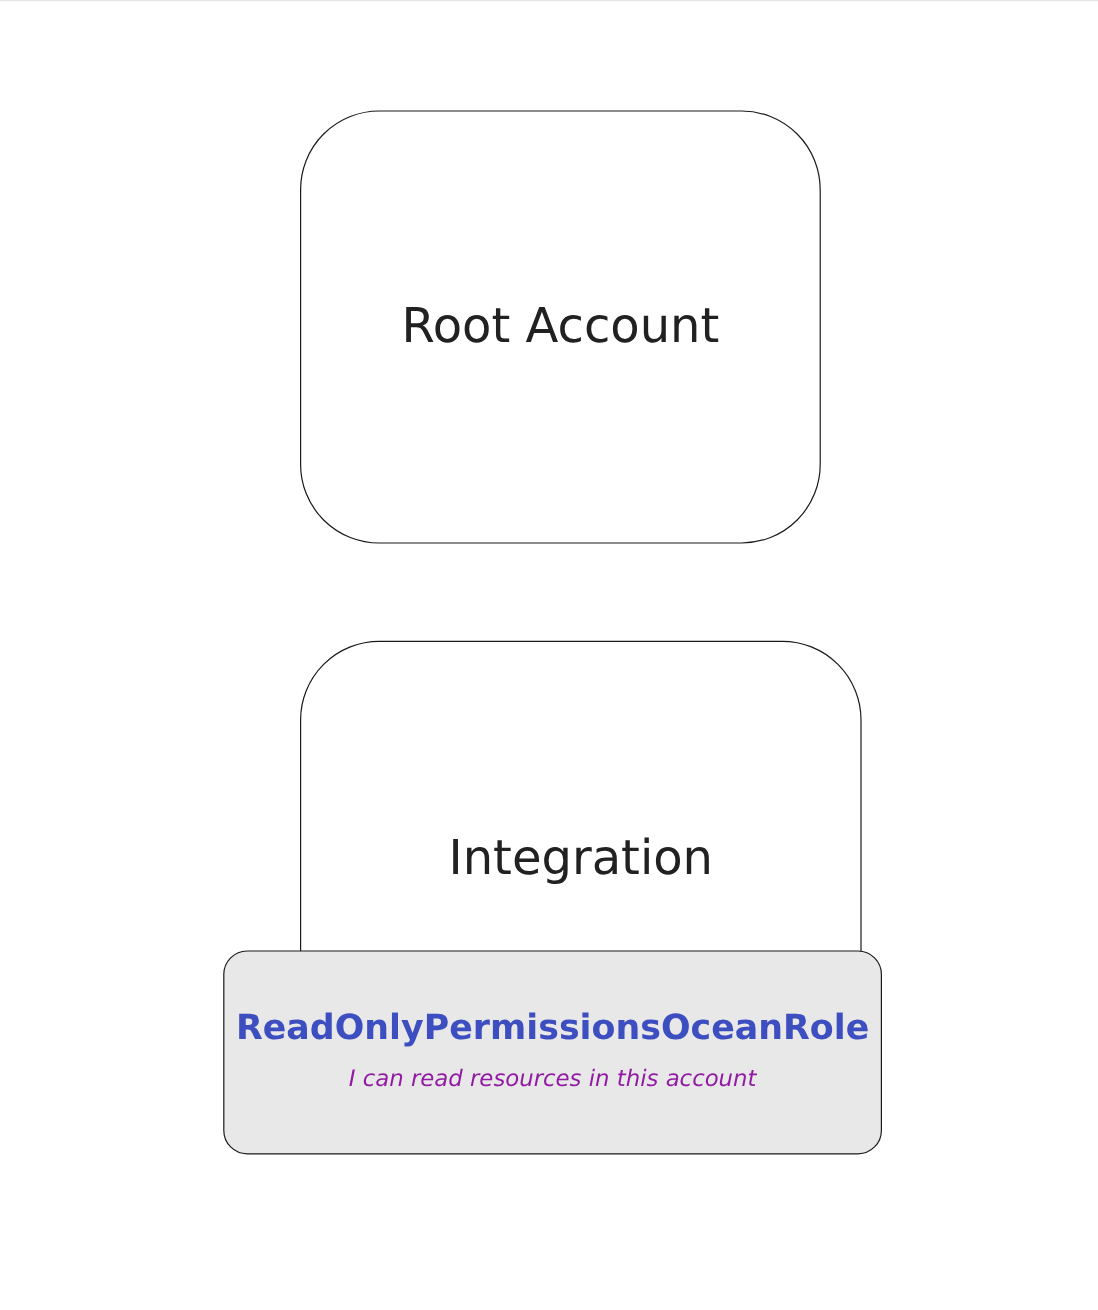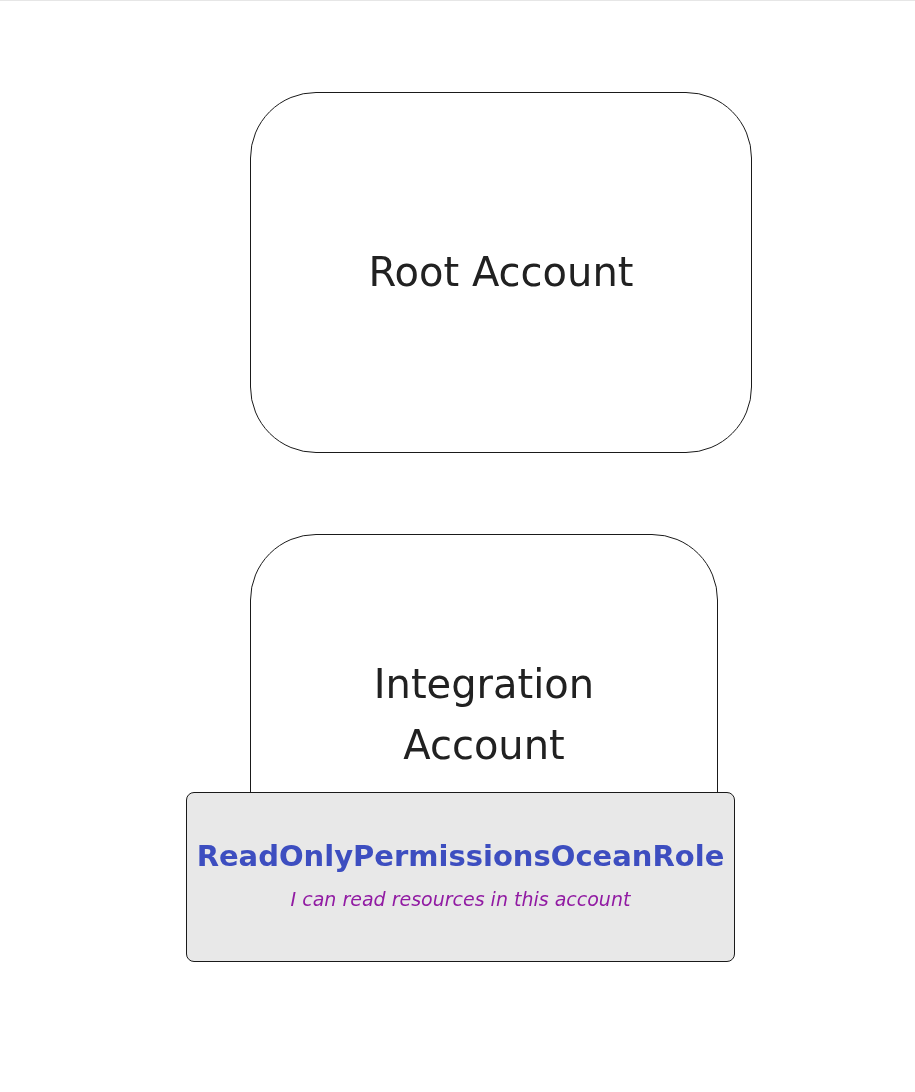--- a/index.html
+++ b/index.html
@@ -37,41 +37,41 @@
     text-align: center;
     font-size: 40px;
     line-height: 61px;
     color: #212121;
     box-sizing: border-box;
     z-index: 1;
   }
   .node-root {
     left: 250px;
     top: 92px;
-    width: 502px;
+    width: 434px;
     height: 361px;
   }
   .node-integration {
     left: 250px;
     top: 534px;
     width: 468px;
     height: 362px;
   }
   .node-label-line {
     display: block;
     white-space: nowrap;
   }
   .role-badge {
     position: absolute;
     left: 186px;
     top: 792px;
     width: 549px;
     height: 170px;
     border: 1.8px solid #1a1a1a;
-    border-radius: 8px;
+    border-radius: 20px;
     box-sizing: border-box;
     display: flex;
     flex-direction: column;
     align-items: center;
     justify-content: center;
     text-align: center;
     z-index: 2;
   }
   .role-badge-title {
     font-weight: bold;
@@ -92,21 +92,20 @@
 <div class="page-top-edge"></div>
 
 <div class="canvas" style="color: rgb(33, 33, 33);">
 
   <div class="node node-root" style="border-color: rgb(26, 26, 26); background: rgb(255, 255, 255);">
     <span class="node-label-line">Root Account</span>
   </div>
 
   <div class="node node-integration" style="border-color: rgb(26, 26, 26); background: rgb(255, 255, 255);">
     <span class="node-label-line">Integration</span>
-    <span class="node-label-line">Account</span>
   </div>
 
   <div class="role-badge" style="border-color: rgb(26, 26, 26); background: rgb(232, 232, 232);">
     <div class="role-badge-title" style="color: rgb(61, 78, 192);">ReadOnlyPermissionsOceanRole</div>
     <div class="role-badge-subtitle" style="color: rgb(145, 27, 163);">I can read resources in this account</div>
   </div>
 
 </div>
 
 </body></html>

